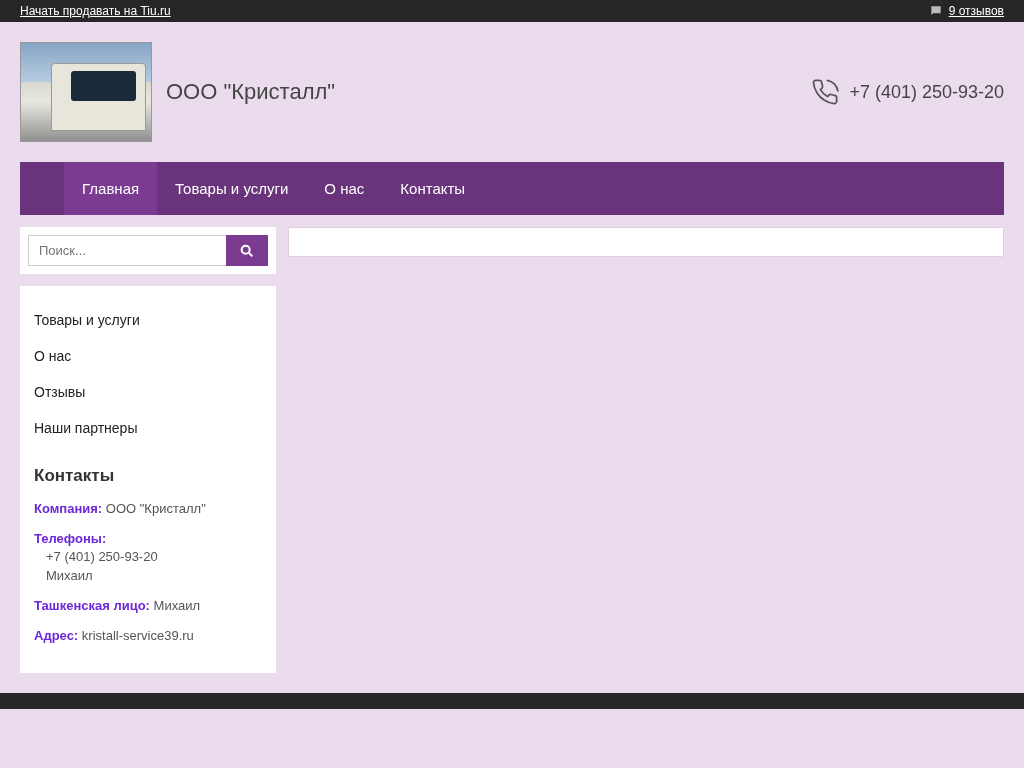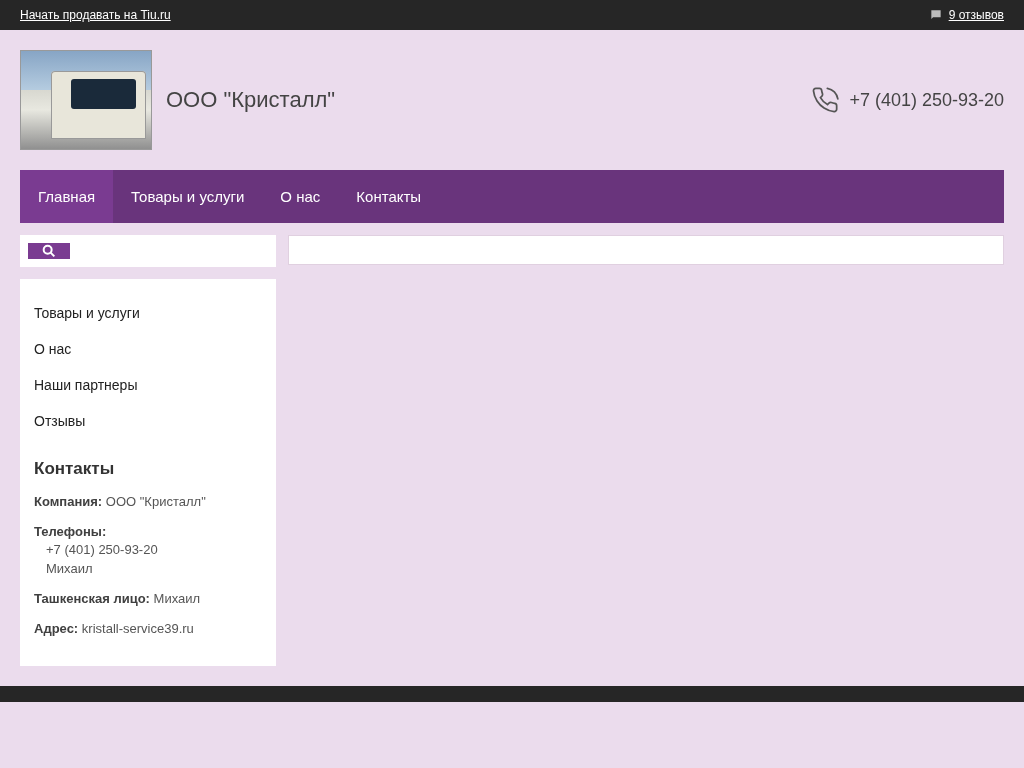--- a/index.html
+++ b/index.html
@@ -1,49 +1,49 @@
 <!DOCTYPE html>
 <html><head>
 <meta charset="utf-8">
 <style>
 * { margin: 0; padding: 0; box-sizing: border-box; }
 body { font-family: Arial, Helvetica, sans-serif; background: #ebdced; color: #333; font-size: 14px; }
 
-.topbar { background: #262626; color: #fff; height: 30px; display: flex; justify-content: space-between; align-items: center; padding: 0 20px; font-size: 12px; }
+.topbar { background: #262626; color: #fff; height: 22px; display: flex; justify-content: space-between; align-items: center; padding: 0 20px; font-size: 12px; }
 .topbar a { color: #fff; text-decoration: underline; }
 .reviews { display: flex; align-items: center; gap: 6px; justify-content: space-between; }
 
 .header { display: flex; align-items: center; padding: 20px; justify-content: space-between; }
 .header-left { display: flex; align-items: center; gap: 14px; }
 .logo { width: 132px; height: 100px; background: linear-gradient(180deg, #87a5c5 0%, #b5cce0 40%, #d8d8d0 40%, #e8e8e0 60%, #909090 100%); position: relative; border: 1px solid #999; overflow: hidden; }
 .logo::before { content: ""; position: absolute; left: 30px; right: 5px; top: 20px; bottom: 10px; background: #e8e6da; border-radius: 4px 4px 0 0; box-shadow: inset 0 0 0 1px #999; }
 .logo::after { content: ""; position: absolute; left: 50px; right: 15px; top: 28px; height: 30px; background: #1a2a3a; border-radius: 3px; }
 .company-name { font-size: 22px; color: #444; }
 .phone-block { display: flex; align-items: center; gap: 10px; color: #444; font-size: 18px; }
 
 .nav { background: #69347c; display: flex; margin: 0 20px; }
 .nav a { display: block; padding: 18px 18px; color: #fff; text-decoration: none; font-size: 15px; }
-.nav a.active { background: #7a3b91; }
+.nav a.active { background: #7a3b91; margin-left: 44px; }
 
 .content { display: flex; gap: 12px; padding: 12px 20px 20px 20px; align-items: flex-start; }
 .sidebar { width: 256px; display: flex; flex-direction: column; gap: 12px; }
 .main { flex: 1; background: #fff; min-height: 30px; border: 1px solid #e0d0e0; }
 
 .search-box { background: #fff; padding: 8px; }
 .search-row { display: flex; }
 .search-input { flex: 1; border: 1px solid #ccc; border-right: none; padding: 7px 10px; font-size: 13px; }
 .search-btn { background: #7a3b91; border: none; width: 42px; display: flex; align-items: center; justify-content: center; cursor: pointer; }
 
 .side-card { background: #fff; padding: 16px 14px; }
 .side-menu { list-style: none; }
 .side-menu li { padding: 10px 0; font-size: 14px; color: #222; cursor: pointer; }
 
 .contacts h3 { font-size: 17px; margin-bottom: 14px; font-weight: bold; }
 .contacts p { font-size: 13px; margin-bottom: 12px; line-height: 1.4; color: #555; }
-.contacts b { color: #404040; }
+.contacts b { color: #6d28d9; }
 .phone-indent { margin-left: 12px; }
 
 .footer { background: #262626; color: #bbb; text-align: center; padding: 10px 0 6px 0; font-size: 12px; }
 
 .icon-svg { display: block; }
 </style>
 </head>
 <body>
 
 <div class="topbar">
@@ -75,35 +75,36 @@
   <a href="#">Товары и услуги</a>
   <a href="#">О нас</a>
   <a href="#">Контакты</a>
 </div>
 
 <div class="content">
   <div class="sidebar">
 
     <div class="search-box">
       <div class="search-row">
+        <input class="search-input" placeholder="Поиск..." style="">
         <button class="search-btn">
           <svg class="icon-svg" width="16" height="16" viewBox="0 0 24 24" fill="none" stroke="#fff" stroke-width="3">
               <circle cx="10" cy="10" r="6"></circle>
               <line x1="20" y1="20" x2="14.5" y2="14.5"></line>
             </svg>
         </button>
       </div>
     </div>
 
     <div class="side-card">
       <ul class="side-menu">
         <li>Товары и услуги</li>
         <li>О нас</li>
+        <li>Отзывы</li>
         <li>Наши партнеры</li>
-        <li>Отзывы</li>
       </ul>
 
       <div class="contacts" style="margin-top:20px;">
         <h3>Контакты</h3>
         <p><b>Компания:</b> <span>ООО "Кристалл"</span></p>
         <p>
           <b>Телефоны:</b><br>
           <span class="phone-indent">+7 (401) 250-93-20</span><br>
           <span class="phone-indent">Михаил</span>
         </p>

